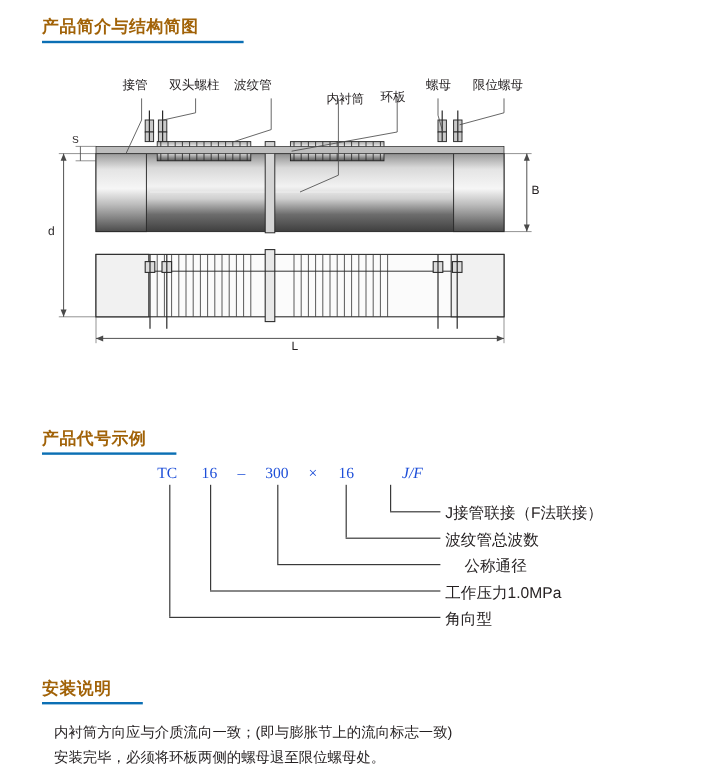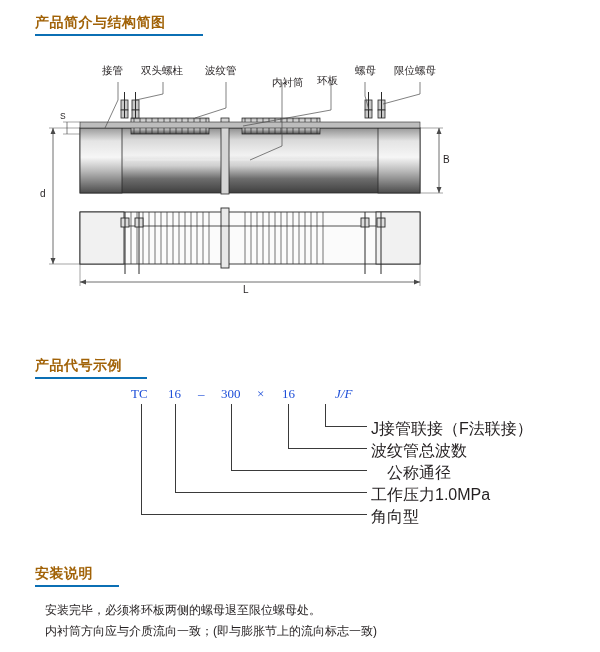--- a/index.html
+++ b/index.html
@@ -72,21 +72,21 @@
   }
   .code-token {
     position: absolute;
     font-size: 13px;
     color: #1d4ed8;
     white-space: nowrap;
     font-family: "Liberation Serif", serif;
   }
   .code-desc {
     position: absolute;
-    font-size: 16px;
+    font-size: 13px;
     color: #231f20;
     white-space: nowrap;
   }
   .vline {
     position: absolute;
     width: 1px;
     background: #3a3a3a;
   }
   .hline {
     position: absolute;
@@ -292,21 +292,21 @@
         <line x1="330" y1="22" x2="330" y2="36"></line>
         <line x1="330" y1="36" x2="334" y2="50"></line>
         <line x1="385" y1="22" x2="385" y2="34"></line>
         <line x1="385" y1="34" x2="348" y2="44"></line>
       </g>
     </svg>
 
     
     <div class="fig-label" style="left:67px; top:4px;">接管</div>
     <div class="fig-label" style="left:106px; top:4px;">双头螺柱</div>
-    <div class="fig-label" style="left:170px; top:4px;">波纹管</div>
+    <div class="fig-label" style="left:160px; top:4px;">波纹管</div>
     <div class="fig-label" style="left:226px; top:16px;padding-left:11px;">内衬筒</div>
     <div class="fig-label" style="left:282px; top:14px;text-align:right;">环板</div>
     <div class="fig-label" style="left:320px; top:4px;">螺母</div>
     <div class="fig-label" style="left:359px; top:4px;">限位螺母</div>
 
     
     <div class="dim-text" style="left:25px; top:51px; font-size:8.5px;">S</div>
     <div class="dim-text" style="left:5px; top:128px;">d</div>
     <div class="dim-text" style="left:408px; top:94px;">B</div>
     <div class="dim-text" style="left:208px; top:224px;">L</div>
@@ -341,17 +341,17 @@
     <div class="code-desc" style="left:336px; top:59px;">波纹管总波数</div>
     <div class="code-desc" style="left:352px; top:81px;">公称通径</div>
     <div class="code-desc" style="left:336px; top:103px;">工作压力1.0MPa</div>
     <div class="code-desc" style="left:336px; top:125px;">角向型</div>
   </div>
 
   <div class="section-heading" id="h3">安装说明</div>
   <div class="heading-underline" id="h3u"></div>
 
   <div id="install-note">
+    <div>内衬筒方向应与介质流向一致；(即与膨胀节上的流向标志一致)</div>
     <div>安装完毕，必须将环板两侧的螺母退至限位螺母处。</div>
-    <div>内衬筒方向应与介质流向一致；(即与膨胀节上的流向标志一致)</div>
   </div>
 
 </div>
 
 </body></html>

